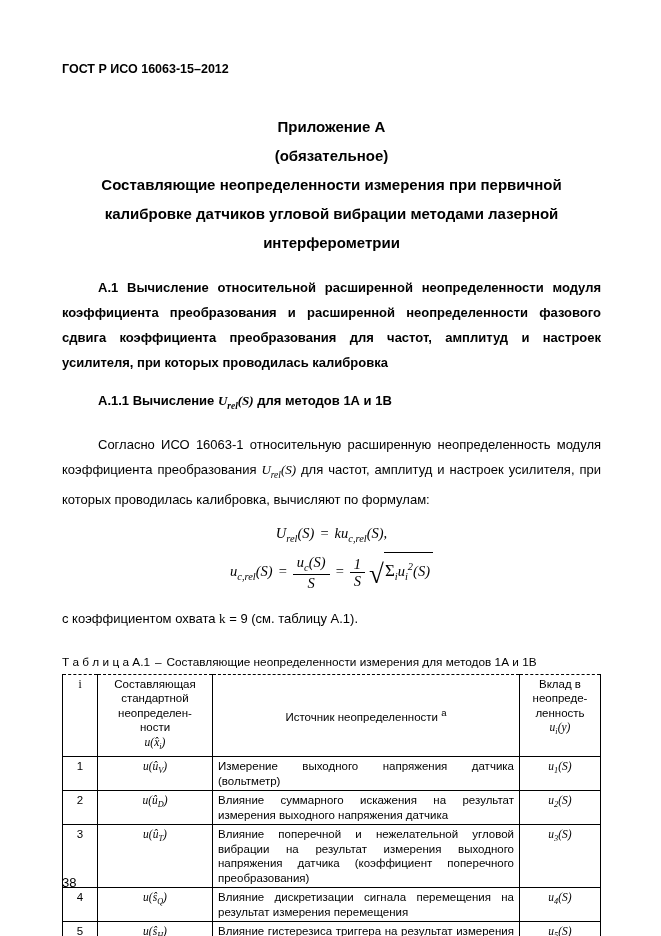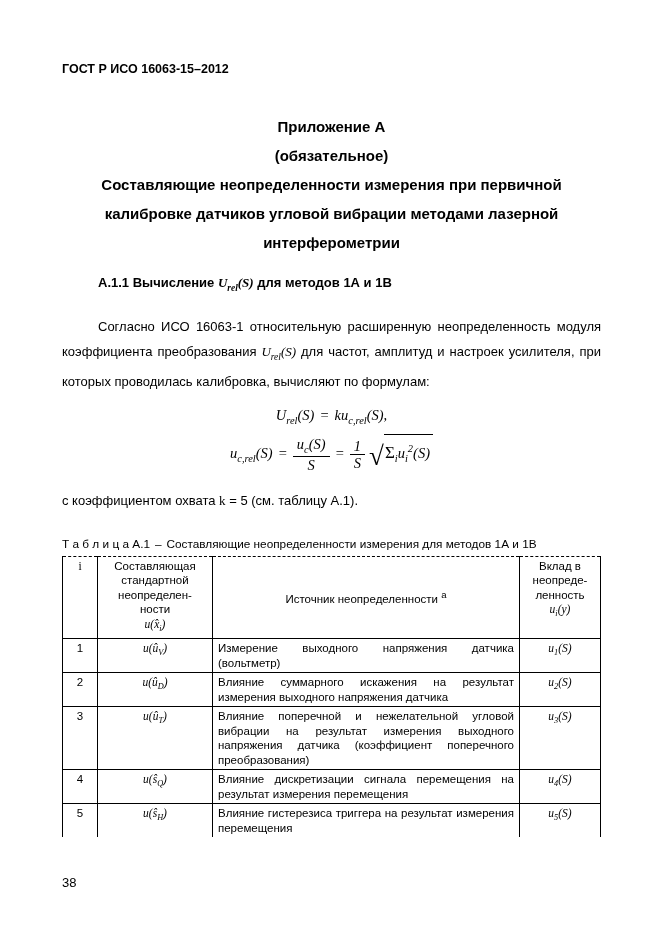--- a/index.html
+++ b/index.html
@@ -80,34 +80,35 @@
 <body>
 
 <div class="page">
 
   <div class="doc-header">ГОСТ Р ИСО 16063-15–2012</div>
 
   <div class="center app-title">Приложение А</div>
   <div class="center app-sub">(обязательное)</div>
   <div class="center app-heading">Составляющие неопределенности измерения при первичной калибровке датчиков угловой вибрации методами лазерной интерферометрии</div>
 
+  <p class="body-par a1">А.1 Вычисление относительной расширенной неопределенности модуля коэффициента преобразования и расширенной неопределенности фазового сдвига коэффициента преобразования для частот, амплитуд и настроек усилителя, при которых проводилась калибровка</p>
 
   <p class="body-par a11"><span>А.1.1 Вычисление </span><span class="math"><span class="mi">U</span><sub>rel</sub><span class="mi">(S)</span></span><span> для методов 1А и 1В</span></p>
 
   <p class="body-par"><span>Согласно ИСО 16063-1 относительную расширенную неопределенность модуля коэффициента преобразования </span><span class="math"><span class="mi">U</span><sub>rel</sub><span class="mi">(S)</span></span><span> для частот, амплитуд и настроек усилителя, при которых проводилась калибровка, вычисляют по формулам:</span></p>
 
   <div class="formula formula-1">
     <span class="math"><span class="mi">U</span><sub>rel</sub><span class="mi">(S)</span><span class="mrel">=</span><span class="mi">k</span><span class="mi">u</span><sub>c,rel</sub><span class="mi">(S),</span></span>
   </div>
 
   <div class="formula formula-2">
     <span class="math"><span class="mi">u</span><sub>c,rel</sub><span class="mi">(S)</span><span class="mrel">=</span><span class="frac"><span class="num"><span class="mi">u</span><sub>c</sub><span class="mi">(S)</span></span><span class="den mi">S</span></span><span class="mrel">=</span><span class="frac"><span class="num mi">1</span><span class="den mi">S</span></span><span class="sqrt"><span class="sign">√</span><span class="rad"><span class="sigma">Σ</span><sub>i</sub><span class="mi">u</span><sub>i</sub><sup>2</sup><span class="mi">(S)</span></span></span></span>
   </div>
 
-  <p class="body-par coverage"><span>с коэффициентом охвата </span><span class="math mi">k</span><span> = 5 (см. таблицу А.1).</span></p>
+  <p class="body-par coverage"><span>с коэффициентом охвата </span><span class="math mi">k</span><span> = 9 (см. таблицу А.1).</span></p>
 
   <div class="tbl-caption"><span>Т а б л и ц а   А.1</span><span class="sep">–</span><span>Составляющие неопределенности измерения для методов 1А и 1В</span></div>
 
   <table class="t">
     <thead>
       <tr>
         <th class="col-i"><span class="math mi">i</span></th>
         <th class="col-sym">
             <div class="pre-line">Составляющая
 стандартной

